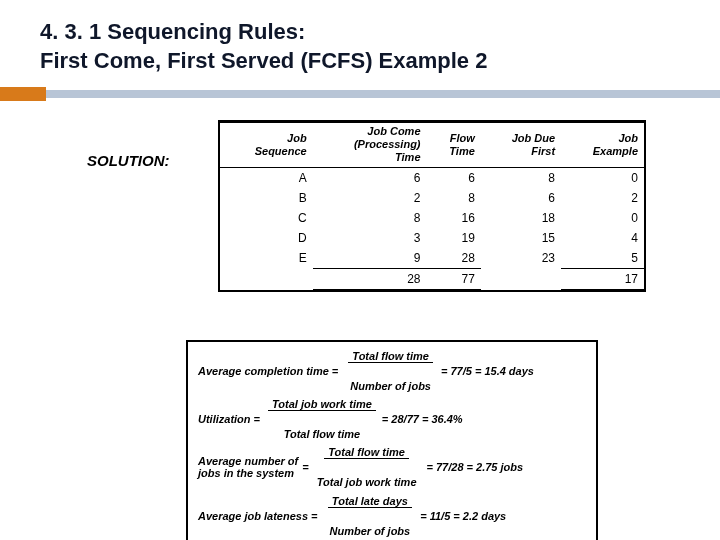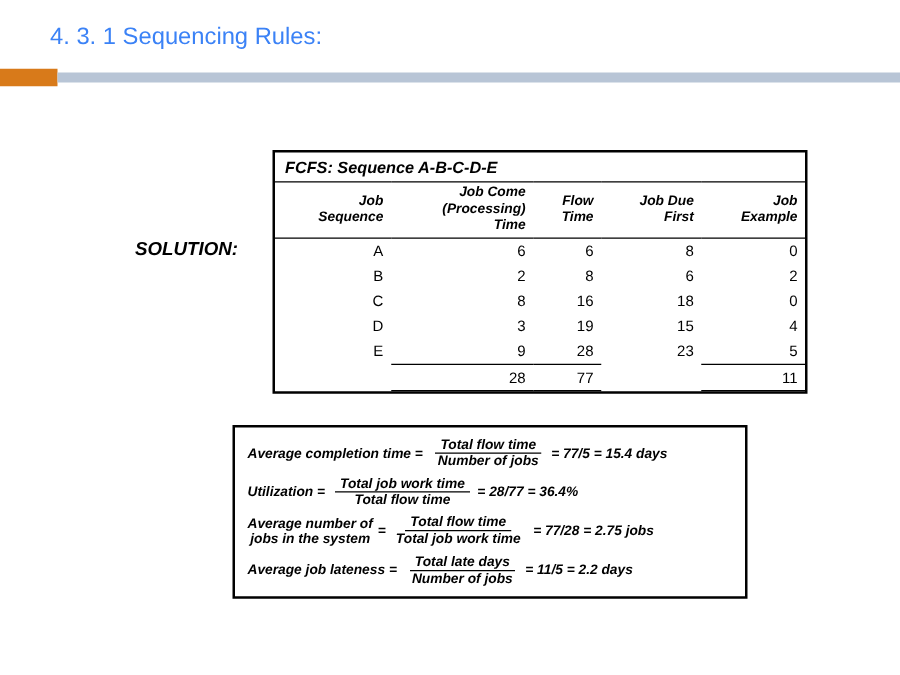--- a/index.html
+++ b/index.html
@@ -5,23 +5,23 @@
   * { box-sizing: border-box; margin: 0; padding: 0; }
   body {
     width: 720px;
     height: 540px;
     background: #fff;
     font-family: Arial, Helvetica, sans-serif;
     position: relative;
     overflow: hidden;
   }
   .title {
-    font-size: 19px;
-    font-weight: normal;
-    color: #3b82f6;
+    font-size: 22px;
+    font-weight: bold;
+    color: #0f172a;
     padding: 18px 0 10px 40px;
     line-height: 1.3;
   }
   .rule-wrap {
     position: relative;
     height: 18px;
     margin-top: 2px;
   }
   .rule-orange {
     position: absolute;
@@ -34,26 +34,25 @@
   .rule-blue {
     position: absolute;
     left: 46px;
     right: 0;
     top: 3px;
     height: 8px;
     background: #b8c5d6;
   }
   .solution-label {
     position: absolute;
-    left: 108px;
+    left: 87px;
     top: 152px;
     font-weight: bold;
     font-style: italic;
     font-size: 15px;
-    margin-top: 39px;
   }
   .table-box {
     position: absolute;
     left: 218px;
     top: 120px;
     width: 428px;
     border: 2px solid #000;
     background: #fff;
     font-size: 12px;
   }
@@ -109,56 +108,57 @@
   .formula-row .lhs {
     margin-right: 4px;
   }
   .frac {
     display: inline-flex;
     flex-direction: column;
     align-items: center;
     vertical-align: middle;
     margin: 0 4px;
     line-height: 1.1;
+    gap: 17px;
   }
   .frac .num {
     border-bottom: 1.5px solid #000;
     padding: 0 4px;
   }
   .frac .den {
     padding: 0 4px;
     text-align: center;
   }
   .rhs {
     margin-left: 2px;
   }
   .multiline-lhs {
     display: inline-flex;
     flex-direction: column;
-    align-items: center;
+    align-items: flex-start;
     line-height: 1.1;
     margin-right: 4px;
   }
 </style>
 </head>
 <body>
 
 <div class="title">
   <span>4. 3. 1 Sequencing Rules:</span><br>
+  <span>First Come, First Served (FCFS) Example 2</span>
 </div>
 
 <div class="rule-wrap">
   <div class="rule-orange"></div>
   <div class="rule-blue"></div>
 </div>
 
 <div class="solution-label">SOLUTION:</div>
 
 <div class="table-box">
-  <div class="table-title">FCFS: Sequence A-B-C-D-E</div>
   <table class="tbl">
     <thead>
       <tr>
         <th>
           <span>Job</span><br>
           <span>Sequence</span>
         </th>
         <th>
           <span>Job Come</span><br>
           <span>(Processing)</span><br>
@@ -212,21 +212,21 @@
         <td>9</td>
         <td>28</td>
         <td>23</td>
         <td>5</td>
       </tr>
       <tr class="sum-row">
         <td class="noline"></td>
         <td>28</td>
         <td>77</td>
         <td class="noline"></td>
-        <td>11</td>
+        <td>17</td>
       </tr>
     </tbody>
   </table>
 </div>
 
 <div class="formulas">
 
   <div class="formula-row">
     <span class="lhs">Average completion time =</span>
     <span class="frac">

